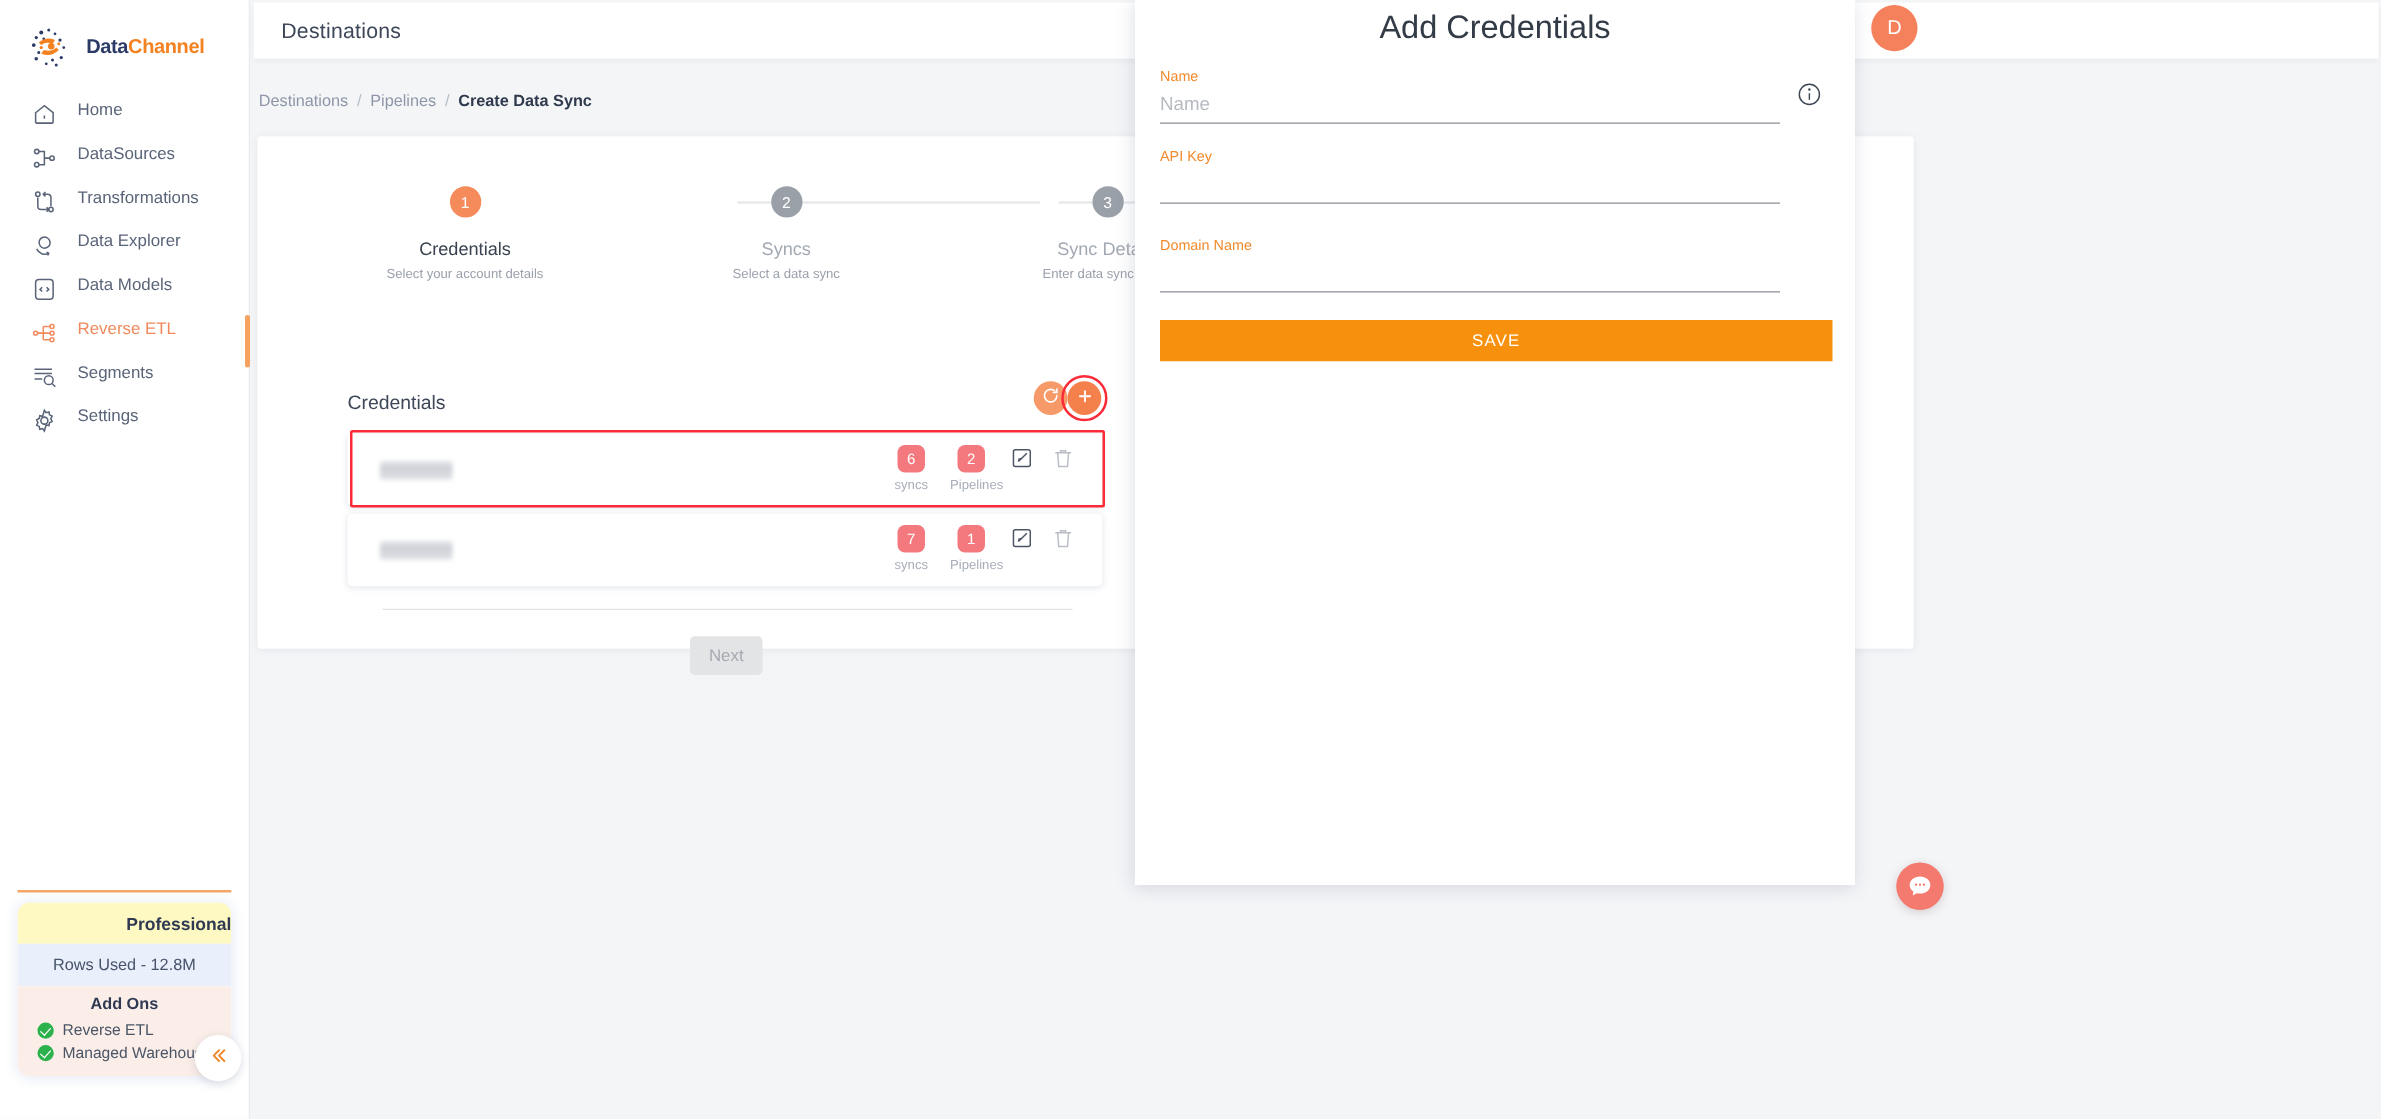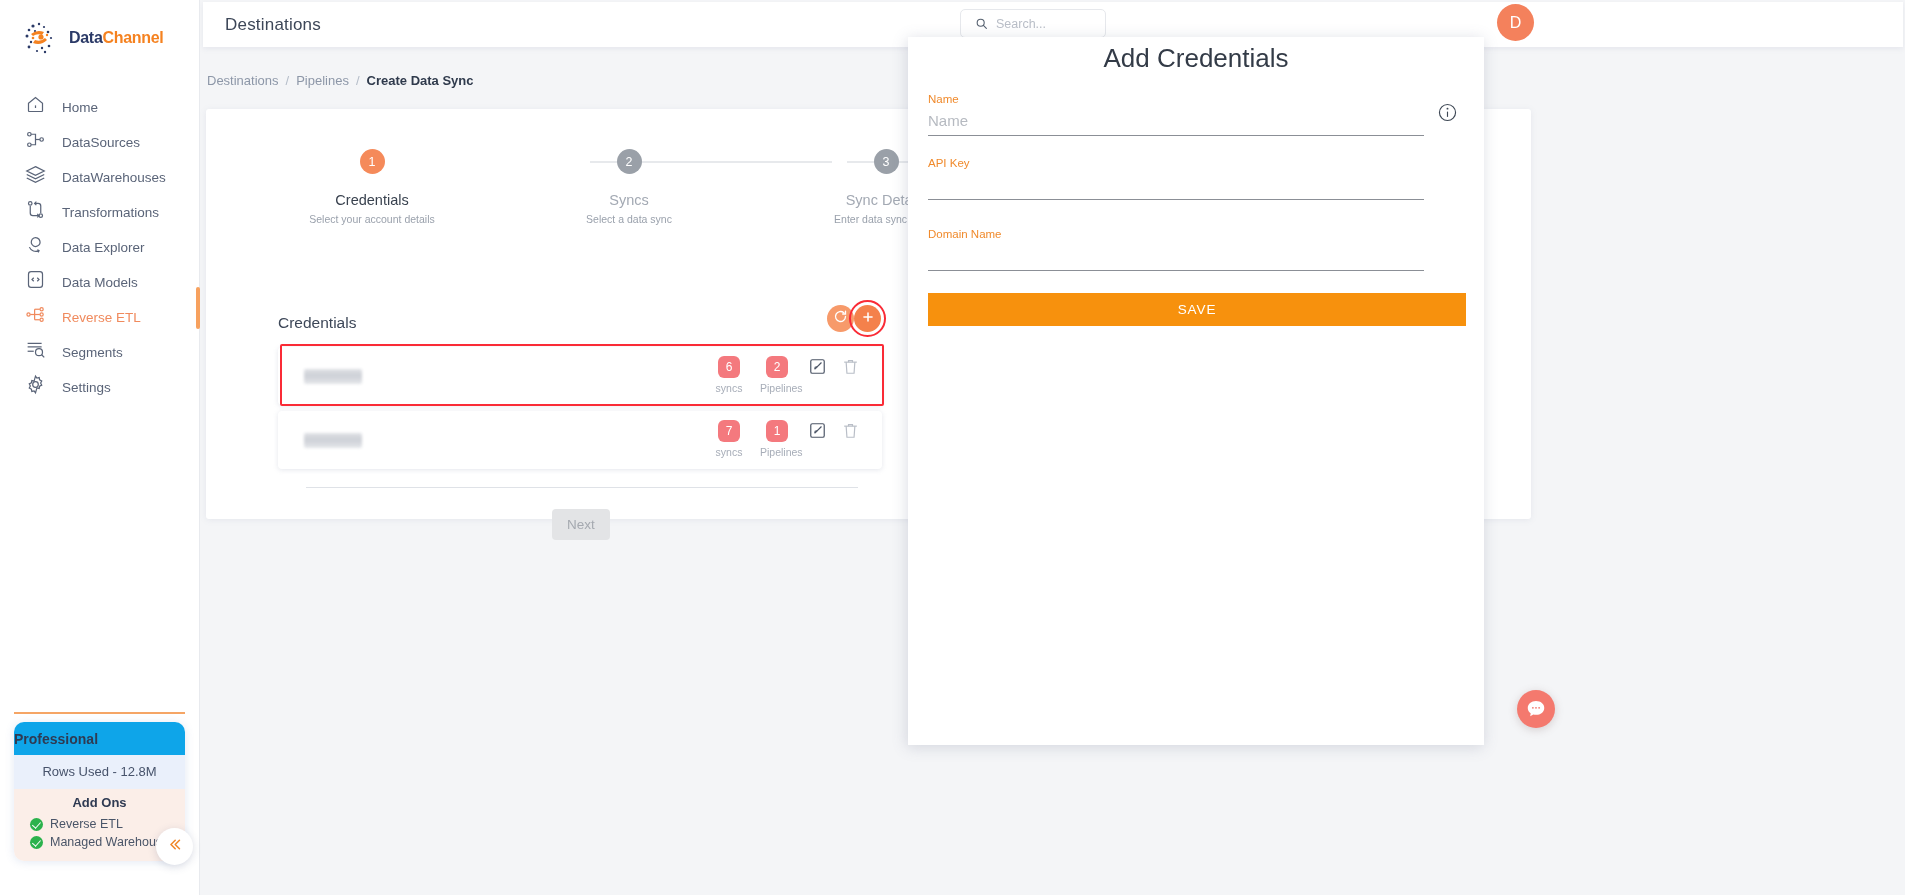--- a/index.html
+++ b/index.html
@@ -26,21 +26,21 @@
     padding: 18px 0 14px 20px;
   }
   .brand-logo { width: 40px; height: 40px; flex: 0 0 40px; }
   .brand-text { font-size: 16px; font-weight: bold; letter-spacing: -0.3px; white-space: nowrap;}
   .brand-text .b1 { color: #2b3a67; }
   .brand-text .b2 { color: #f58220; }
 
   .nav { margin-top: 8px; display: flex; flex-direction: column; }
   .nav-item {
     position: relative;
-    display: flex; align-items: flex-end; gap: 16px;
+    display: flex; align-items: flex-start; gap: 16px;
     height: 35px; padding-left: 24px;
     color: #5a6478; font-size: 13.5px;
     cursor: pointer;
   }
   .nav-item .ico { width: 22px; height: 22px; flex: 0 0 22px; display: flex; align-items: center; justify-content: center; }
   .nav-item .ico svg { width: 21px; height: 21px; display: block; }
   .nav-item.active { color: #f08a5d; }
   .nav-item.active .ico svg { stroke: #f08a5d; }
   .nav-item .ico svg { stroke: #5a6478; fill: none; stroke-width: 1.4; }
   .nav-item.active::after {
@@ -51,21 +51,21 @@
   .sidebar-spacer { flex: 1 1 auto; }
 
   .plan-divider { height: 2px; background: #f5a565; margin: 0 14px 0 14px; }
   .plan-card {
     margin: 8px 14px 0 14px;
     border-radius: 10px; overflow: hidden;
     background: #fff;
     box-shadow: 0 1px 10px rgba(80,110,180,.16);
     font-size: 12.5px; color: #3f4a60;
   }
-  .plan-title { text-align: left; font-weight: bold; font-size: 14px; color: #2f3a52; padding: 9px 0 8px; background:#0ea5e9;}
+  .plan-title { text-align: right; font-weight: bold; font-size: 14px; color: #2f3a52; padding: 9px 0 8px; background:#fef9c3;}
   .plan-rows { text-align: center; padding: 9px 0 10px; background: #eaf0fb; color:#47536b; font-size: 13px;}
   .plan-addons-wrap { background: #fbeee8; padding: 6px 0 10px; }
   .plan-addons-title { text-align: center; font-weight: bold; font-size: 13px; color:#2f3a52; padding-bottom: 5px;}
   .addon { display: flex; align-items: center; gap: 7px; padding: 2px 0 2px 16px; font-size: 12.5px; color:#4a5568;}
   .addon .chk { width: 13px; height: 13px; flex:0 0 13px; border-radius: 50%; background: #2bb24c; position: relative; }
   .addon .chk::after {
     content:""; position:absolute; left:4px; top:2px; width:3.5px; height:7px;
     border:solid #fff; border-width:0 1.6px 1.6px 0; transform: rotate(42deg);
   }
   .sidebar-bottom-pad { height: 34px; }
@@ -193,21 +193,20 @@
     display: flex; align-items: center; justify-content: center;
   }
 
   
   #panel {
     position: absolute; left: 908px; top: 0;
     width: 576px; height: 708px;
     background: #fff;
     box-shadow: -1px 2px 14px rgba(90,100,130,.22);
     z-index: 30;
-    margin-top: 37px;
   }
   #panel-title { text-align: center; font-size: 26px; color: #333b47; padding-top: 6px; font-weight: normal;}
   .field { position: absolute; left: 20px; width: 496px; }
   .field-label { font-size: 11.5px; color: #f08a2c; }
   .field-input {
     width: 100%; height: 31px; border: none; outline: none;
     border-bottom: 1px solid #8b8f96; background: transparent;
     font-size: 15px; color: #3b424d; font-family: inherit;
   }
   .field-input::placeholder { color: #b6bac1; font-size: 15px; }
@@ -297,30 +296,20 @@
             <circle cx="5" cy="6" r="2"></circle>
             <circle cx="5" cy="18" r="2"></circle>
             <circle cx="19" cy="12" r="2"></circle>
             <path d="M7 6 h5 v12 H7"></path>
             <path d="M12 12 h5"></path>
           </svg>
       </span>
       <span>DataSources</span>
     </div>
 
-    <div class="nav-item">
-      <span class="ico">
-        <svg viewBox="0 0 24 24">
-            <path d="M12 3 L22 8 L12 13 L2 8 Z"></path>
-            <path d="M2 12 L12 17 L22 12"></path>
-            <path d="M2 16 L12 21 L22 16"></path>
-          </svg>
-      </span>
-      <span>DataWarehouses</span>
-    </div>
 
     <div class="nav-item">
       <span class="ico">
         <svg viewBox="0 0 24 24">
             <circle cx="6" cy="5" r="2"></circle>
             <circle cx="18" cy="19" r="2"></circle>
             <path d="M6 8 v8 a3 3 0 0 0 3 3 h7"></path>
             <path d="M18 16 V8 a3 3 0 0 0 -3 -3 h-4"></path>
             <path d="M13 3 l-2 2 l2 2"></path>
             <path d="M14 17 l2 2 l-2 2"></path>

